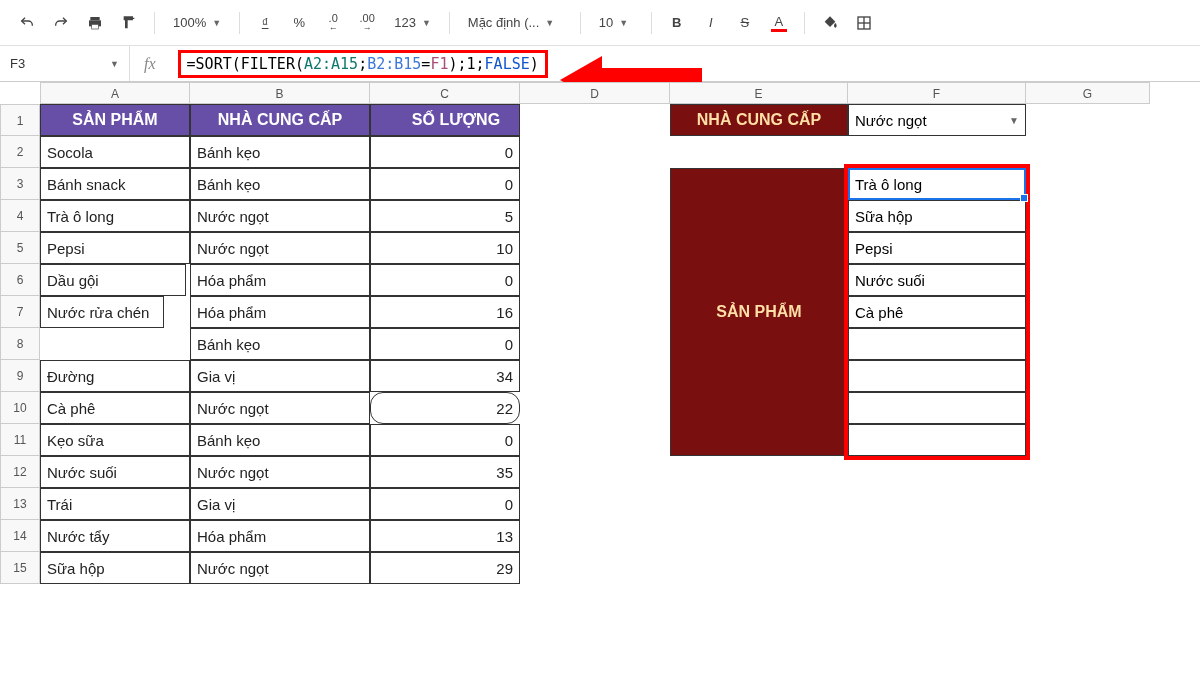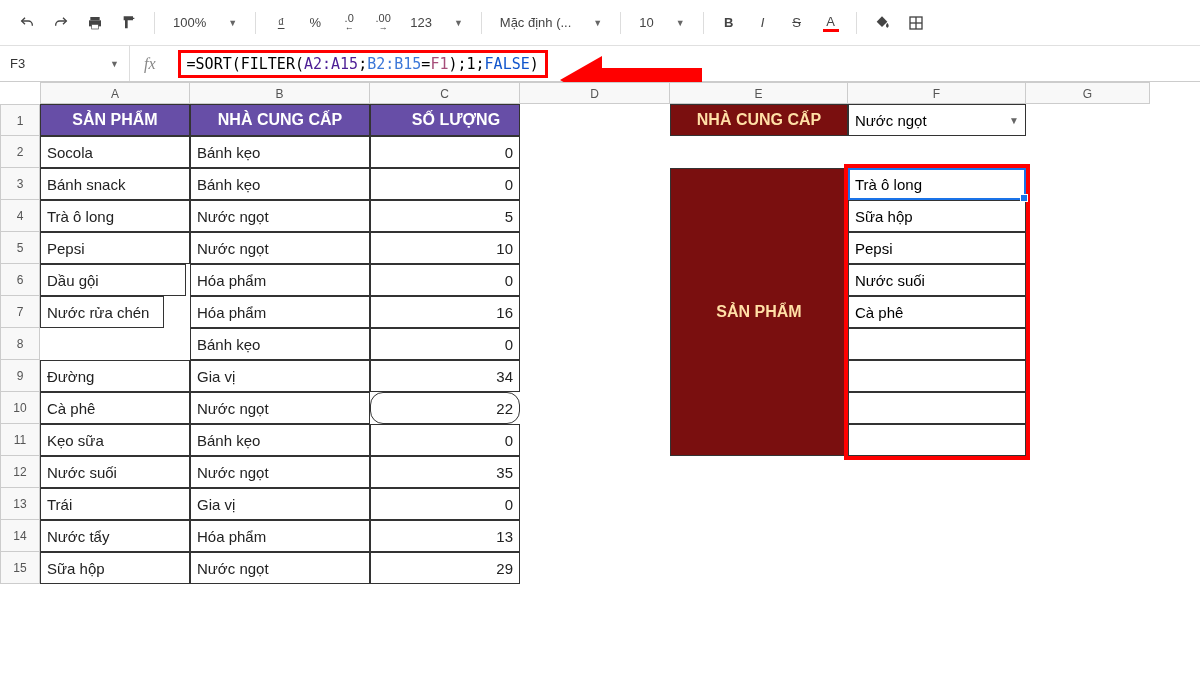--- a/index.html
+++ b/index.html
@@ -1,30 +1,30 @@
 <!DOCTYPE html>
 <html><head>
 <meta charset="utf-8">
 <style>
   * { box-sizing: border-box; margin: 0; padding: 0; }
   body { font-family: Arial, sans-serif; font-size: 13px; background: #fff; overflow: hidden; width: 1200px; height: 675px; position: relative; }
   
   .toolbar { display: flex; align-items: center; padding: 8px 12px; gap: 4px; border-bottom: 1px solid #e0e0e0; height: 46px; }
   .tool-btn { display: inline-flex; align-items: center; justify-content: center; width: 30px; height: 30px; color: #444; cursor: pointer; border-radius: 2px; }
   .tool-sep { width: 1px; height: 22px; background: #ddd; margin: 0 6px; }
-  .tool-dropdown { display: inline-flex; align-items: center; padding: 4px 8px; gap: 22px; color: #444; cursor: pointer; }
+  .tool-dropdown { display: inline-flex; align-items: center; padding: 4px 8px; gap: 6px; color: #444; cursor: pointer; }
   .caret { font-size: 9px; color: #666; }
   .color-underline { display: inline-block; width: 16px; text-align: center; border-bottom: 3px solid #ff0000; }
   
   .formula-row { display: flex; align-items: center; height: 36px; border-bottom: 1px solid #ccc; }
   .cell-ref-box { display: flex; align-items: center; justify-content: space-between; width: 130px; padding: 0 10px; height: 100%; border-right: 1px solid #ddd; color: #333; }
   .fx-label { font-style: italic; color: #888; padding: 0 14px; font-family: 'Times New Roman', serif; font-size: 16px; }
   .formula-input { flex: 1; padding: 0 8px; height: 100%; display: flex; align-items: center; font-family: 'Consolas', monospace; font-size: 15px; }
   .formula-highlight { border: 3px solid #ff0000; padding: 2px 6px; }
-  .f-range1 { color: #4c1d95; }
+  .f-range1 { color: #0f766e; }
   .f-range2 { color: #3c78d8; }
   .f-cell { color: #a64d79; }
   .f-kw { color: #1155cc; }
   
   .arrow-annotation { position: absolute; left: 560px; top: 56px; }
   .arrow-shape { display: flex; align-items: center; }
   .arrow-head { width: 0; height: 0; border-top: 24px solid transparent; border-bottom: 24px solid transparent; border-right: 42px solid #ff0000; }
   .arrow-body { width: 100px; height: 24px; background: #ff0000; }
   
   .grid-area { position: relative; }

